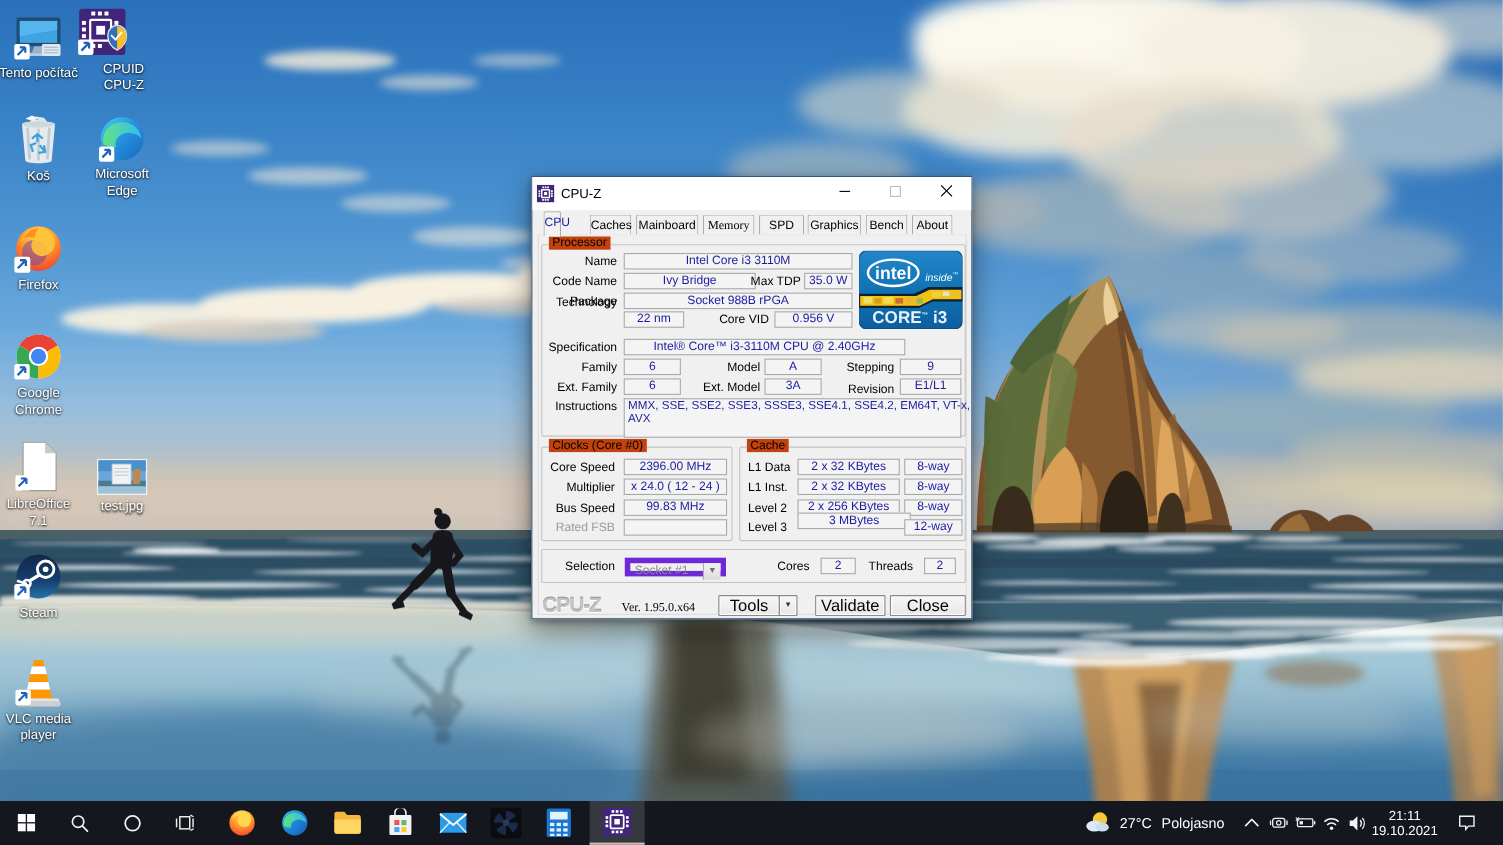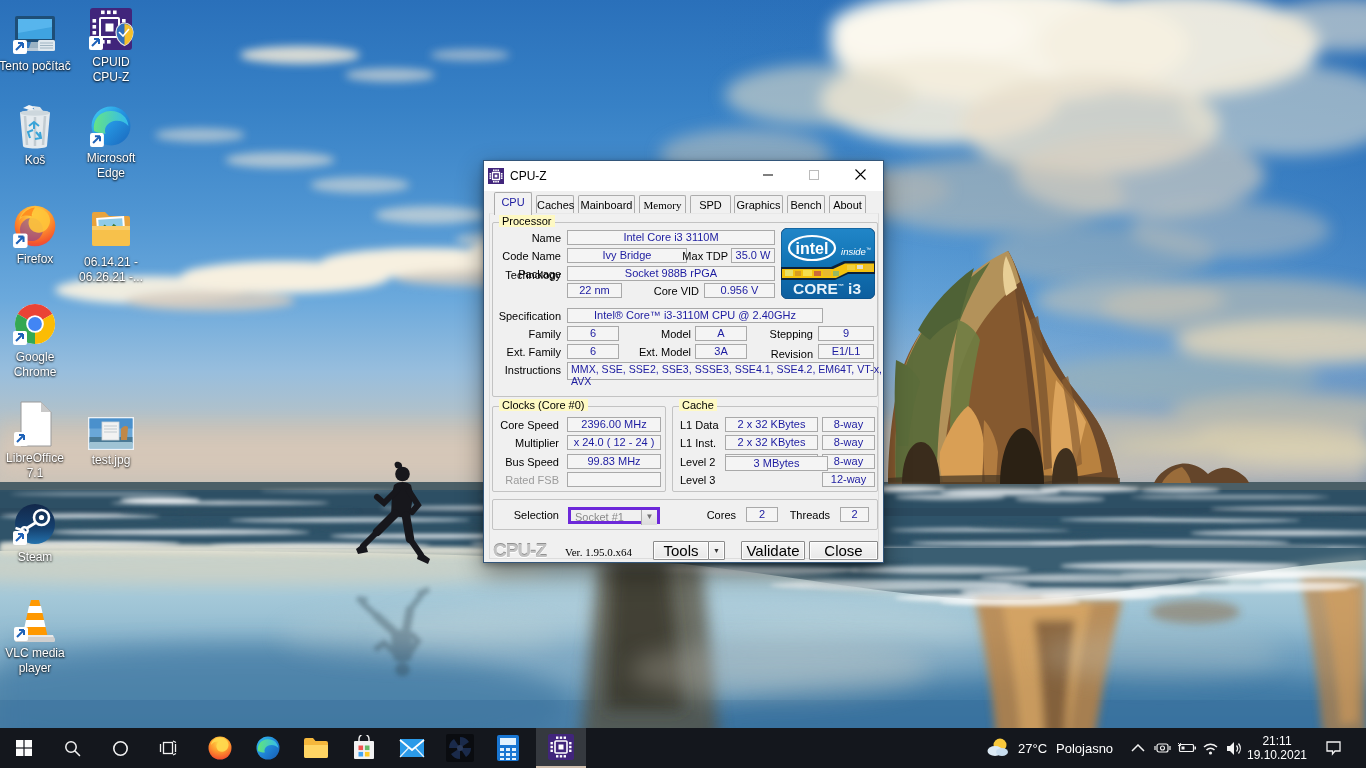--- a/index.html
+++ b/index.html
@@ -16,21 +16,21 @@
 #titlebar { position:absolute; left:0; top:0; width:100%; height:30px; background:#fff; }
 #titlebar .ticon { position:absolute; left:4px; top:7px; width:16px; height:16px; }
 #titlebar .ttext { position:absolute; left:26px; top:8px; font-size:12px; color:#000; }
 .capbtn { position:absolute; top:0; width:46px; height:30px; text-align:center; line-height:30px; color:#111; }
 #tabs { position:absolute; left:0; top:28px; width:100%; height:25px; }
 .tab { position:absolute; top:6px; height:19px; background:#f0f0f0; border:1px solid #acacac; border-bottom:none;
   border-radius:2px 2px 0 0; text-align:center; line-height:18px; font-size:11px; }
 .tab.active { top:3px; height:23px; color:#1c1ba0; background:#f2f2f2; z-index:3; }
 #tabpane { position:absolute; left:5px; top:52px; width:390px; height:346px; background:#f0f0f0; border:1px solid #dcdcdc; border-top:1px solid #e8e8e8; }
 .grp { position:absolute; border:1px solid #c3c3c3; border-radius:2px; }
-.grp > b { position:absolute; top:-8px; left:6px; background:#fef9c3; padding:0 3px; font-weight:normal; }
+.grp > b { position:absolute; top:-8px; left:6px; background:#c2410c; padding:0 3px; font-weight:normal; }
 .lab { position:absolute; text-align:right; }
 .lab2 { position:absolute; text-align:left; }
 .fld { position:absolute; height:15px; background:#f4f4f4; border:1px solid #a9a9a9; color:#1c1ba0;
   text-align:center; line-height:13px; font-size:11px; white-space:nowrap; }
 .fld.left { text-align:left; padding-left:3px; }
 .btn { position:absolute; height:19px; background:linear-gradient(#f6f6f6,#e8e8e8); border:1px solid #8b8b8b;
   text-align:center; line-height:17px; font-size:15px; border-radius:1px; box-shadow:inset 0 0 0 1px #fdfdfd; }
 
 #taskbar { position:absolute; left:0; bottom:0; width:1366px; height:40px; background:#14171d; display:flex; align-items:center; }
 .tbtn { width:48px; height:40px; display:flex; align-items:center; justify-content:center; flex:none; }
@@ -325,21 +325,21 @@
     <g stroke="#9fb4c2" stroke-width="1">
           <line x1="28" y1="33" x2="41" y2="33"></line>
           <line x1="28" y1="35.5" x2="41" y2="35.5"></line>
           <line x1="28" y1="38" x2="41" y2="38"></line>
         </g>
     <rect x="1" y="30" width="14" height="14" fill="#fff" rx="2"></rect>
         <path d="M4,40 L11,33 M11,33 h-5 M11,33 v5" stroke="#1e62b8" stroke-width="2" fill="none"></path>
   </svg>
   Tento počítač
 </div>
-<div class="dicon" style="left:73px;top:6px;">
+<div class="dicon" style="left:55px;top:6px;text-align:right;">
   <svg class="ic" width="46" height="46" viewBox="0 0 46 46">
     <rect x="2" y="2" width="42" height="42" rx="3" fill="#41257b"></rect>
     <g fill="none" stroke="#fff" stroke-width="2">
           <rect x="12" y="12" width="19" height="19" rx="1"></rect>
         </g>
     <rect x="17.5" y="17.5" width="8" height="8" fill="#fff"></rect>
     <g fill="#fff">
       <rect x="13" y="4.5" width="3.6" height="3.6"></rect>
           <rect x="19" y="4.5" width="3.6" height="3.6"></rect>
           <rect x="25" y="4.5" width="3.6" height="3.6"></rect>
@@ -408,34 +408,20 @@
           </radialGradient>
         </defs>
     <circle cx="13" cy="13" r="11.5" fill="url(#ffg2)"></circle>
     <circle cx="11" cy="15" r="6.5" fill="#7542a8" opacity="0.55"></circle>
     <path d="M13,2.5 C8,2.5 4.5,6 4,10 c2,-3 5,-4 8,-3.5 c-2,1.5 -3,3.5 -2.5,6 c0.6,2.8 3.2,4.6 6,4.3 c3.5,-0.4 6,-3.3 6,-7 C21.5,6 17.7,2.5 13,2.5 Z" fill="#ffc43a" opacity="0.9"></path>
     <path d="M5,8 C7,4.5 10,2.8 13,2.5 c-1.5,2 -2,3.5 -1.8,5 c-2.5,-0.8 -4.8,-0.6 -6.2,0.5 Z" fill="#ff8a1e" opacity="0.9"></path>
     <rect x="0.6" y="17.2" width="8.2" height="8.2" fill="#fff" rx="1.2"></rect>
         <path d="M2.4,23.1 L6.5,19 M6.5,19 h-3 M6.5,19 v3" stroke="#1e62b8" stroke-width="1.2" fill="none"></path>
   </svg>
   Firefox
-</div>
-<div class="dicon" style="left:73px;top:208px;">
-  <svg class="ic" width="44" height="44" viewBox="0 0 44 44">
-    <path d="M3,6 q0,-2 2,-2 h11 l4,4 h19 q2,0 2,2 v26 q0,2 -2,2 H5 q-2,0 -2,-2 Z" fill="#e8a33d"></path>
-    <g transform="rotate(-4 22 22)">
-          <rect x="8" y="9" width="28" height="22" fill="#fff"></rect>
-          <rect x="10" y="11" width="24" height="18" fill="#8ecbe8"></rect>
-          <path d="M10,22 l6,-6 5,5 4,-5 9,8 v5 h-24 Z" fill="#3f7a34"></path>
-          <path d="M10,26 h24 v3 h-24 Z" fill="#6aa84f"></path>
-        </g>
-    <path d="M3,18 h38 v18 q0,2 -2,2 H5 q-2,0 -2,-2 Z" fill="#f7c14b"></path>
-    <path d="M3,18 h38 v4 H3 Z" fill="#f9cd6b"></path>
-  </svg>
-  06.14.21 -<br>06.26.21 -...
 </div>
 <div class="dicon" style="left:-3px;top:301px;">
   <svg class="ic" width="46" height="46" viewBox="0 0 46 46">
     <circle cx="23" cy="23" r="20" fill="#fff"></circle>
     <path d="M23,23 L40.32,13 A20,20 0 0 0 5.68,13 Z" fill="#ea4335"></path>
     <path d="M23,23 L5.68,13 A20,20 0 0 0 23,43 Z" fill="#34a853"></path>
     <path d="M23,23 L23,43 A20,20 0 0 0 40.32,13 Z" fill="#fbbc05"></path>
     <circle cx="23" cy="23" r="8.8" fill="#fff"></circle>
     <circle cx="23" cy="23" r="6.9" fill="#4285f4"></circle>
     <rect x="1" y="30" width="14" height="14" fill="#fff" rx="2"></rect>
@@ -532,21 +518,21 @@
             <rect x="0" y="4.5" width="10" height="1" fill="#000"></rect>
           </svg></div>
     <div class="capbtn" style="right:46px;"><svg width="10" height="10" viewBox="0 0 10 10">
             <rect x="0.5" y="0.5" width="9" height="9" fill="none" stroke="#bbb" stroke-width="1"></rect>
           </svg></div>
     <div class="capbtn" style="right:0;"><svg width="11" height="11" viewBox="0 0 11 11">
             <path d="M0.5,0.5 L10.5,10.5 M10.5,0.5 L0.5,10.5" stroke="#000" stroke-width="1.1"></path>
           </svg></div>
   </div>
   <div id="tabs">
-    <div class="tab active" style="left:10px;width:38px;">CPU</div>
+    <div class="tab active" style="left:10px;width:16px;">CPU</div>
     <div class="tab" style="left:52px;width:38px;">Caches</div>
     <div class="tab" style="left:94px;width:57px;">Mainboard</div>
     <div class="tab" style="left:155px;width:47px;font-family:Liberation Serif, serif;">Memory</div>
     <div class="tab" style="left:206px;width:41px;">SPD</div>
     <div class="tab" style="left:250px;width:49px;">Graphics</div>
     <div class="tab" style="left:303px;width:38px;">Bench</div>
     <div class="tab" style="left:345px;width:37px;">About</div>
   </div>
   <div id="tabpane"></div>
   <div class="grp" style="left:8px;top:61px;width:386px;height:175px;">
@@ -572,21 +558,21 @@
   <div class="fld" style="left:211px;top:165px;width:52px;">A</div>
   <div class="lab" style="left:282px;top:167px;width:47px;">Stepping</div>
   <div class="fld" style="left:334px;top:165px;width:56px;">9</div>
   <div class="lab" style="left:7px;top:185px;width:70px;">Ext. Family</div>
   <div class="fld" style="left:83px;top:183px;width:52px;">6</div>
   <div class="lab" style="left:150px;top:185px;width:57px;">Ext. Model</div>
   <div class="fld" style="left:211px;top:183px;width:52px;">3A</div>
   <div class="lab" style="left:282px;top:187px;width:47px;">Revision</div>
   <div class="fld" style="left:334px;top:183px;width:56px;">E1/L1</div>
   <div class="lab" style="left:7px;top:203px;width:70px;">Instructions</div>
-  <div class="fld left" style="left:83px;top:201px;width:307px;height:18px;line-height:12px;font-size:10.6px;">MMX, SSE, SSE2, SSE3, SSSE3, SSE4.1, SSE4.2, EM64T, VT-x,<br>AVX</div>
+  <div class="fld left" style="left:83px;top:201px;width:307px;height:36px;line-height:12px;font-size:10.6px;">MMX, SSE, SSE2, SSE3, SSSE3, SSE4.1, SSE4.2, EM64T, VT-x,<br>AVX</div>
 
   <svg style="position:absolute;left:297px;top:67px;" width="94" height="71" viewBox="0 0 94 71">
     <defs>
       <linearGradient id="ilg" x1="0" y1="0" x2="0" y2="1">
         <stop offset="0" stop-color="#2186c8"></stop>
             <stop offset="0.5" stop-color="#1173b4"></stop>
             <stop offset="1" stop-color="#0d5e9e"></stop>
       </linearGradient>
     </defs>
     <rect x="0" y="0" width="94" height="71" rx="7" fill="url(#ilg)"></rect>
@@ -626,25 +612,25 @@
   <div class="lab2" style="left:196px;top:258px;width:44px;">L1 Data</div>
   <div class="fld" style="left:241px;top:256px;width:93px;">2 x 32 KBytes</div>
   <div class="fld" style="left:338px;top:256px;width:53px;">8-way</div>
   <div class="lab2" style="left:196px;top:276px;width:44px;">L1 Inst.</div>
   <div class="fld" style="left:241px;top:274px;width:93px;">2 x 32 KBytes</div>
   <div class="fld" style="left:338px;top:274px;width:53px;">8-way</div>
   <div class="lab2" style="left:196px;top:295px;width:44px;">Level 2</div>
   <div class="fld" style="left:241px;top:293px;width:93px;">2 x 256 KBytes</div>
   <div class="fld" style="left:338px;top:293px;width:53px;">8-way</div>
   <div class="lab2" style="left:196px;top:313px;width:44px;">Level 3</div>
-  <div class="fld" style="left:241px;top:295px;width:103px;text-align:center;">3 MBytes</div>
+  <div class="fld" style="left:241px;top:305px;width:103px;text-align:center;">3 MBytes</div>
   <div class="fld" style="left:338px;top:311px;width:53px;">12-way</div>
   <div class="grp" style="left:8px;top:338px;width:386px;height:31px;"></div>
   <div class="lab" style="left:5px;top:348px;width:70px;">Selection</div>
-  <div style="position:absolute;left:84px;top:346px;width:92px;height:17px;background:#f0f0f0;border:3px solid #6d28d9;color:#8a8a8a;font-size:11px;line-height:15px;padding-left:4px;">Socket #1
+  <div style="position:absolute;left:84px;top:346px;width:92px;height:17px;background:#f0f0f0;border:5px solid #6d28d9;color:#8a8a8a;font-size:11px;line-height:15px;padding-left:4px;">Socket #1
     <span style="position:absolute;right:0;top:0;width:16px;height:15px;background:linear-gradient(#f2f2f2,#dcdcdc);border-left:1px solid #ababab;text-align:center;line-height:14px;color:#707070;font-size:8px;">▼</span>
   </div>
   <div class="lab" style="left:182px;top:348px;width:70px;">Cores</div>
   <div class="fld" style="left:262px;top:346px;width:32px;">2</div>
   <div class="lab" style="left:276px;top:348px;width:70px;">Threads</div>
   <div class="fld" style="left:356px;top:346px;width:29px;">2</div>
   <div style="position:absolute;left:9px;top:379px;width:62px;height:20px;font-size:19px;font-weight:bold;color:#c2c2c2;letter-spacing:-1px;text-shadow:0 1px 0 #fff, 0 -1px 0 #909090;">CPU-Z</div>
   <div style="position:absolute;left:81px;top:385px;font-size:11px;font-family:Liberation Serif, serif;">Ver. 1.95.0.x64</div>
   <div class="btn" style="left:169px;top:380px;width:56px;">Tools</div>
   <div class="btn" style="left:224px;top:380px;width:17px;font-size:7px;color:#333;">▼</div>

